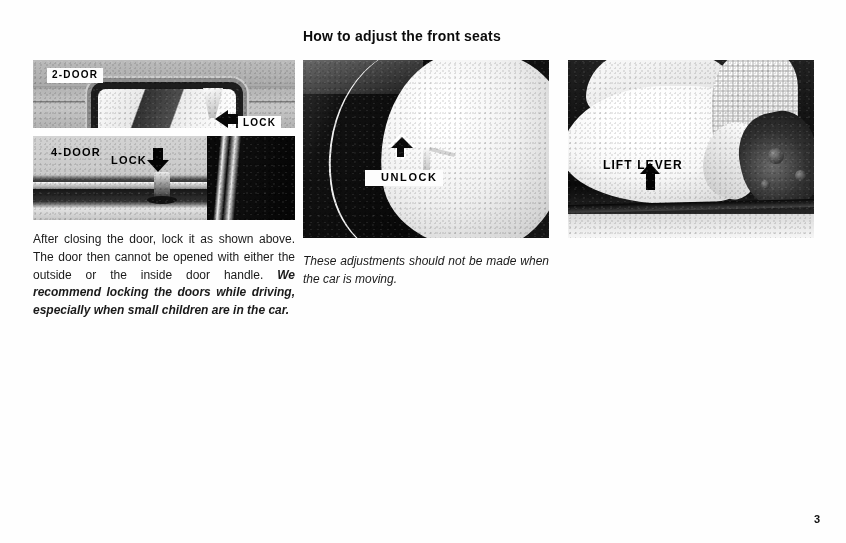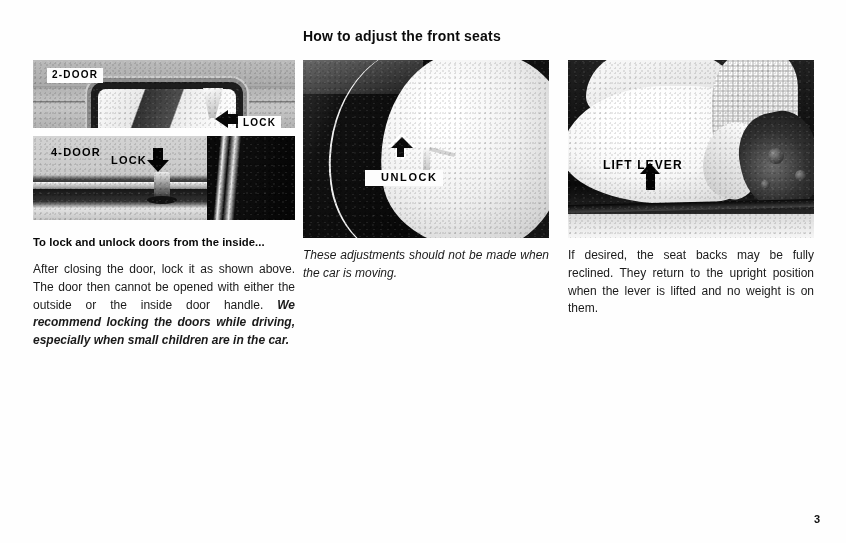--- a/index.html
+++ b/index.html
@@ -316,21 +316,21 @@
     text-align: justify;
     letter-spacing: .05px;
   }
   .caption-body {
     margin-top: 11px;
     font-size: 12px;
     color: #1a1a1a;
     line-height: 1.48;
     text-align: justify;
   }
-  .caption-body.gap { margin-top: 9px; }
+  .caption-body.gap { margin-top: 15px; }
   .caption-body em { font-style: italic; font-weight: bold; }
   .caption-body i { font-style: italic; }
 
   
   .page-number {
     position: absolute;
     right: 26px; bottom: 18px;
     font-size: 11px;
     font-weight: bold;
     color: #111;
@@ -361,21 +361,20 @@
       <div class="door-sill"></div>
       <div class="window-frame"></div>
       <div class="lock-knob"></div>
       <div class="lock-knob-base"></div>
       <div class="black-arrow-down"></div>
       <div class="grain"></div>
       <div class="label-plain-dark" id="lbl-4door">4-DOOR</div>
       <div class="label-plain-dark" id="lbl-lock-4door">LOCK</div>
     </div>
 
-    <div class="caption-head">To lock and unlock doors from the inside...</div>
 
     <div class="caption-body"><span>After closing the door, lock it as shown above. The door then cannot be opened with either the outside or the inside door handle. </span><em>We recommend locking the doors while driving, especially when small children are in the car.</em></div>
   </div>
 
   <div class="column" id="col2">
 
     <div class="photo" id="photo-unlock">
       <div class="carpet-top"></div>
       <div class="seat-bulge"></div>
       <div class="seat-edge-hi"></div>
@@ -402,18 +401,17 @@
       <div class="recliner-bolt b2"></div>
       <div class="recliner-bolt b3"></div>
       <div class="seat-rail"></div>
       <div class="floor-strip"></div>
       <div class="black-arrow-up-3"></div>
       <div class="grain"></div>
       <div class="label-plain" id="lbl-liftlever">LIFT LEVER</div>
     </div>
 
 
-    <div class="caption-body gap">If desired, the seat backs may be fully reclined. They return to the upright position when the lever is lifted and no weight is on them.</div>
   </div>
 
   <div class="page-number">3</div>
 
 </div>
 
 </body></html>

